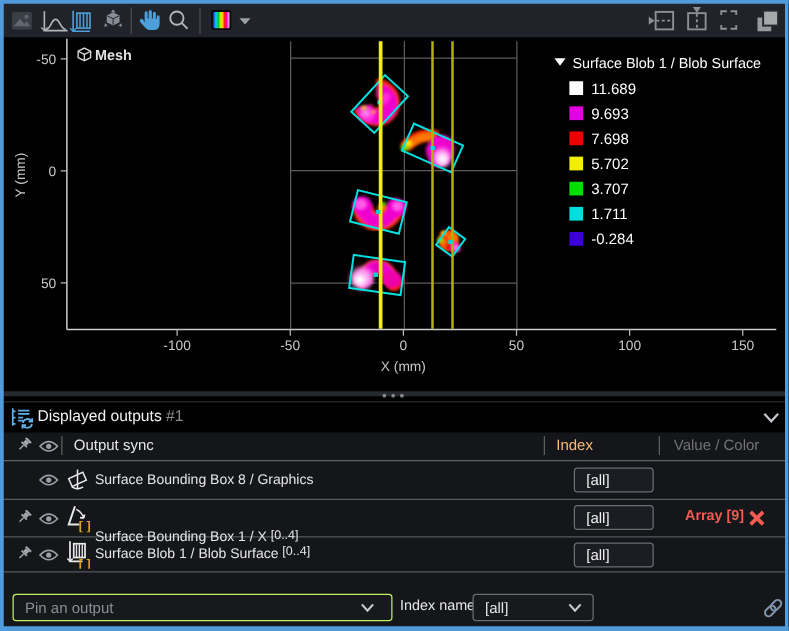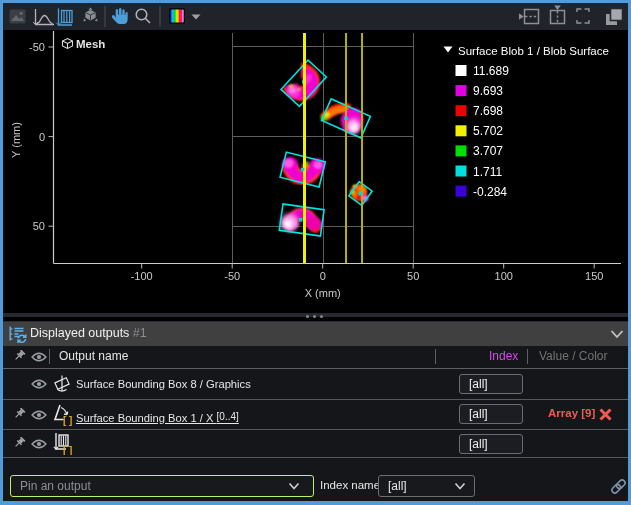--- a/index.html
+++ b/index.html
@@ -260,21 +260,21 @@
 </div>
 <div class="abs" id="splitter">
   <div class="abs" style="left:0;top:2px;width:627px;height:4px;background:#262a30;"></div>
   <div class="abs" style="left:0;top:10px;width:627px;height:2px;background:#2b2e34;"></div>
   <div class="abs" style="left:304px;top:4px;width:3px;height:3px;border-radius:50%;background:#85898f;"></div>
   <div class="abs" style="left:311px;top:4px;width:3px;height:3px;border-radius:50%;background:#85898f;"></div>
   <div class="abs" style="left:318px;top:4px;width:3px;height:3px;border-radius:50%;background:#85898f;"></div>
 </div>
 <div class="abs" id="panel">
 
-  <div class="abs" style="left:0;top:0;width:627px;height:24px;background:#404040;">
+  <div class="abs" style="left:0;top:0;width:627px;height:24px;background:#000000;">
     <svg class="abs" style="left:7px;top:4px;" width="18" height="17" viewBox="0 0 18 17">
       <g stroke="#5fb0e8" stroke-width="1.4" fill="none">
         <path d="M1.2 0.5 V14.5"></path>
         <path d="M1.2 3 h2.2 M1.2 8 h2.2 M1.2 13 h2.2"></path>
         <path d="M5.5 2.5 h9 M5.5 5 h9"></path>
         <path d="M5.5 8 h4 M5.5 10.5 h4"></path>
       </g>
       <g stroke="#5fb0e8" stroke-width="1.5" fill="none">
         <path d="M9.2 12.3 a4 4 0 0 1 7.3 -1.2 M16.8 8.5 v2.8 h-2.8"></path>
         <path d="M16.6 13.2 a4 4 0 0 1 -7.3 1.2 M9 17 v-2.8 h2.8"></path>
@@ -293,23 +293,23 @@
         <rect x="-1.9" y="-4.1" width="3.8" height="3.1"></rect>
         <rect x="-3" y="-1" width="6" height="1.5"></rect>
         <rect x="-0.55" y="0.5" width="1.1" height="4.6"></rect>
       </g>
     </svg>
     <svg class="abs" style="left:29px;top:5px;" width="16" height="12" viewBox="0 0 16 12">
       <path d="M1 6 Q8 -1.5 15 6 Q8 13.5 1 6 Z" fill="none" stroke="#9aa0a6" stroke-width="1.3"></path>
       <circle cx="8" cy="6" r="2.1" fill="#9aa0a6"></circle>
     </svg>
     <div class="abs" style="left:47px;top:3px;width:1px;height:15px;background:#5c6066;"></div>
-    <span class="abs" style="left:57px;top:3px;color:#e6e6e6;">Output name</span>
+    <span class="abs" style="left:57px;top:3px;color:#e6e6e6;">Output sync</span>
     <div class="abs" style="left:433px;top:3px;width:1px;height:15px;background:#5c6066;"></div>
-    <span class="abs" style="left:443px;top:3px;color:#d946ef;margin-left:44px;">Index</span>
+    <span class="abs" style="left:443px;top:3px;color:#fdba74;">Index</span>
     <div class="abs" style="left:525px;top:3px;width:1px;height:15px;background:#5c6066;"></div>
     <span class="abs" style="left:537px;top:3px;color:#737373;">Value / Color</span>
   </div>
 
   <div class="abs" style="left:0;top:47px;width:627px;height:30px;border-bottom:1px solid #54585f;" id="row1">
     <svg class="abs" style="left:29px;top:9px;" width="16" height="12" viewBox="0 0 16 12">
       <path d="M1 6 Q8 -1.5 15 6 Q8 13.5 1 6 Z" fill="none" stroke="#9aa0a6" stroke-width="1.3"></path>
       <circle cx="8" cy="6" r="2.1" fill="#9aa0a6"></circle>
     </svg>
     <svg class="abs" style="left:51px;top:6px;" width="18" height="18" viewBox="0 0 18 18">
@@ -335,21 +335,21 @@
       <path d="M1 6 Q8 -1.5 15 6 Q8 13.5 1 6 Z" fill="none" stroke="#9aa0a6" stroke-width="1.3"></path>
       <circle cx="8" cy="6" r="2.1" fill="#9aa0a6"></circle>
     </svg>
     <svg class="abs" style="left:51px;top:4px;" width="20" height="22" viewBox="0 0 20 22">
       <g stroke="#e8e8e8" stroke-width="1.6" fill="none">
         <path d="M7 1 L2 15.5 H10.5"></path>
         <path d="M8 3.5 Q12.5 5.5 14 10.5 M14 10.5 l-3 -0.4 M14 10.5 l0.7 -2.9" stroke-width="1.3"></path>
       </g>
       <text x="10" y="20" font-size="10" font-weight="bold" fill="#dfa422" font-family="Liberation Sans, sans-serif">[ ]</text>
     </svg>
-    <span class="abs" style="left:74px;top:12px;color:#e6e6e6;font-size:11.2px;text-decoration:underline;">Surface Bounding Box 1 / X <span style="font-size:10px;position:relative;top:-2px;">[0..4]</span></span>
+    <span class="abs" style="left:74px;top:24px;color:#e6e6e6;font-size:11.2px;">Surface Bounding Box 1 / X <span style="font-size:10px;position:relative;top:-2px;">[0..4]</span></span>
     <div class="abs allbox" style="left:457px;top:4px;">[all]</div>
     <span class="abs" style="left:546px;top:7px;color:#f25a52;font-weight:bold;font-size:11.5px;">Array [9]</span>
     <svg class="abs" style="left:596px;top:7px;" width="15" height="15" viewBox="0 0 15 15">
       <path d="M2.5 2.5 L12.5 12.5 M12.5 2.5 L2.5 12.5" stroke="#f25a52" stroke-width="3" fill="none"></path>
     </svg>
   </div>
   <div class="abs" style="left:0;top:108px;width:627px;height:27px;border-bottom:1px solid #54585f;" id="row3">
     <svg class="abs" style="left:10px;top:7px;" width="14" height="14" viewBox="0 0 14 14">
       <g transform="translate(7.2 5.8) rotate(45)" fill="#a2a7ad">
         <rect x="-3" y="-5.8" width="6" height="1.7"></rect>
@@ -364,20 +364,21 @@
     </svg>
     <svg class="abs" style="left:51px;top:2px;" width="20" height="23" viewBox="0 0 20 23">
       <g stroke="#e8e8e8" stroke-width="1.4" fill="none">
         <path d="M3 1 V17 H13"></path>
         <path d="M3 17 l-2.2 -2.2 M3 17 l2.2 -2.2" stroke-width="1.1"></path>
         <rect x="6" y="3" width="9" height="11"></rect>
         <path d="M8.2 3.5 V13.5 M10.5 3.5 V13.5 M12.8 3.5 V13.5" stroke-width="1.1"></path>
       </g>
       <text x="10" y="22" font-size="10" font-weight="bold" fill="#dfa422" font-family="Liberation Sans, sans-serif">[ ]</text>
     </svg>
+    <span class="abs" style="left:74px;top:7px;color:#e6e6e6;font-size:11.2px;">Surface Blob 1 / Blob Surface <span style="font-size:10px;position:relative;top:-2px;">[0..4]</span></span>
     <div class="abs allbox" style="left:457px;top:4px;">[all]</div>
   </div>
 
   <div class="abs" id="bbar" style="left:0;top:136px;width:627px;height:45px;">
     <div class="abs" style="left:8px;top:17px;width:293px;height:20px;background:#17191d;border:1px solid #bef264;border-radius:3px;color:#8a8f95;font-size:12px;line-height:20px;padding-left:9px;box-sizing:content-box;">Pin an output
       <svg class="abs" style="right:13px;top:6px;" width="12" height="9" viewBox="0 0 12 9">
           <path d="M1.5 1.5 L6 6.5 L10.5 1.5" stroke="#c8cbcf" stroke-width="1.7" fill="none"></path>
         </svg>
     </div>
     <span class="abs" style="left:318px;top:21px;color:#e6e6e6;font-size:11.5px;">Index name</span>

